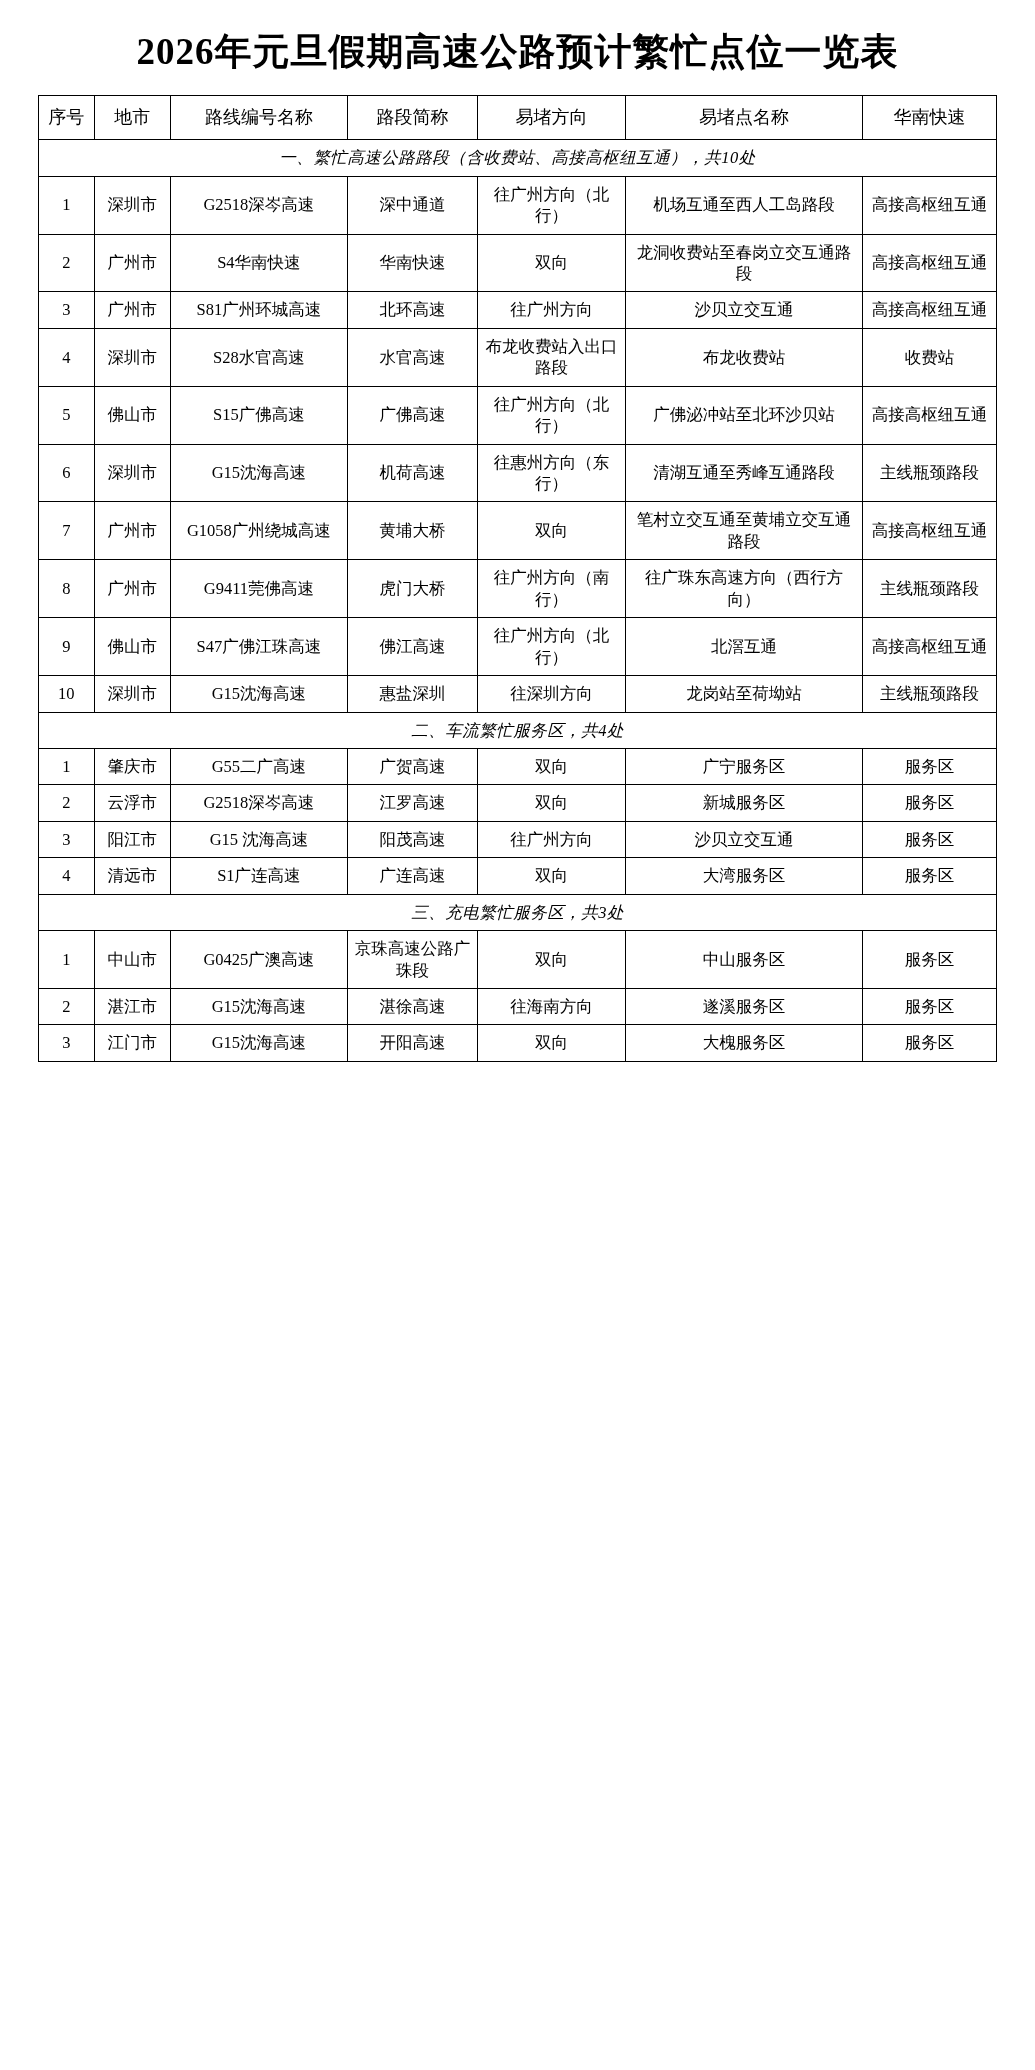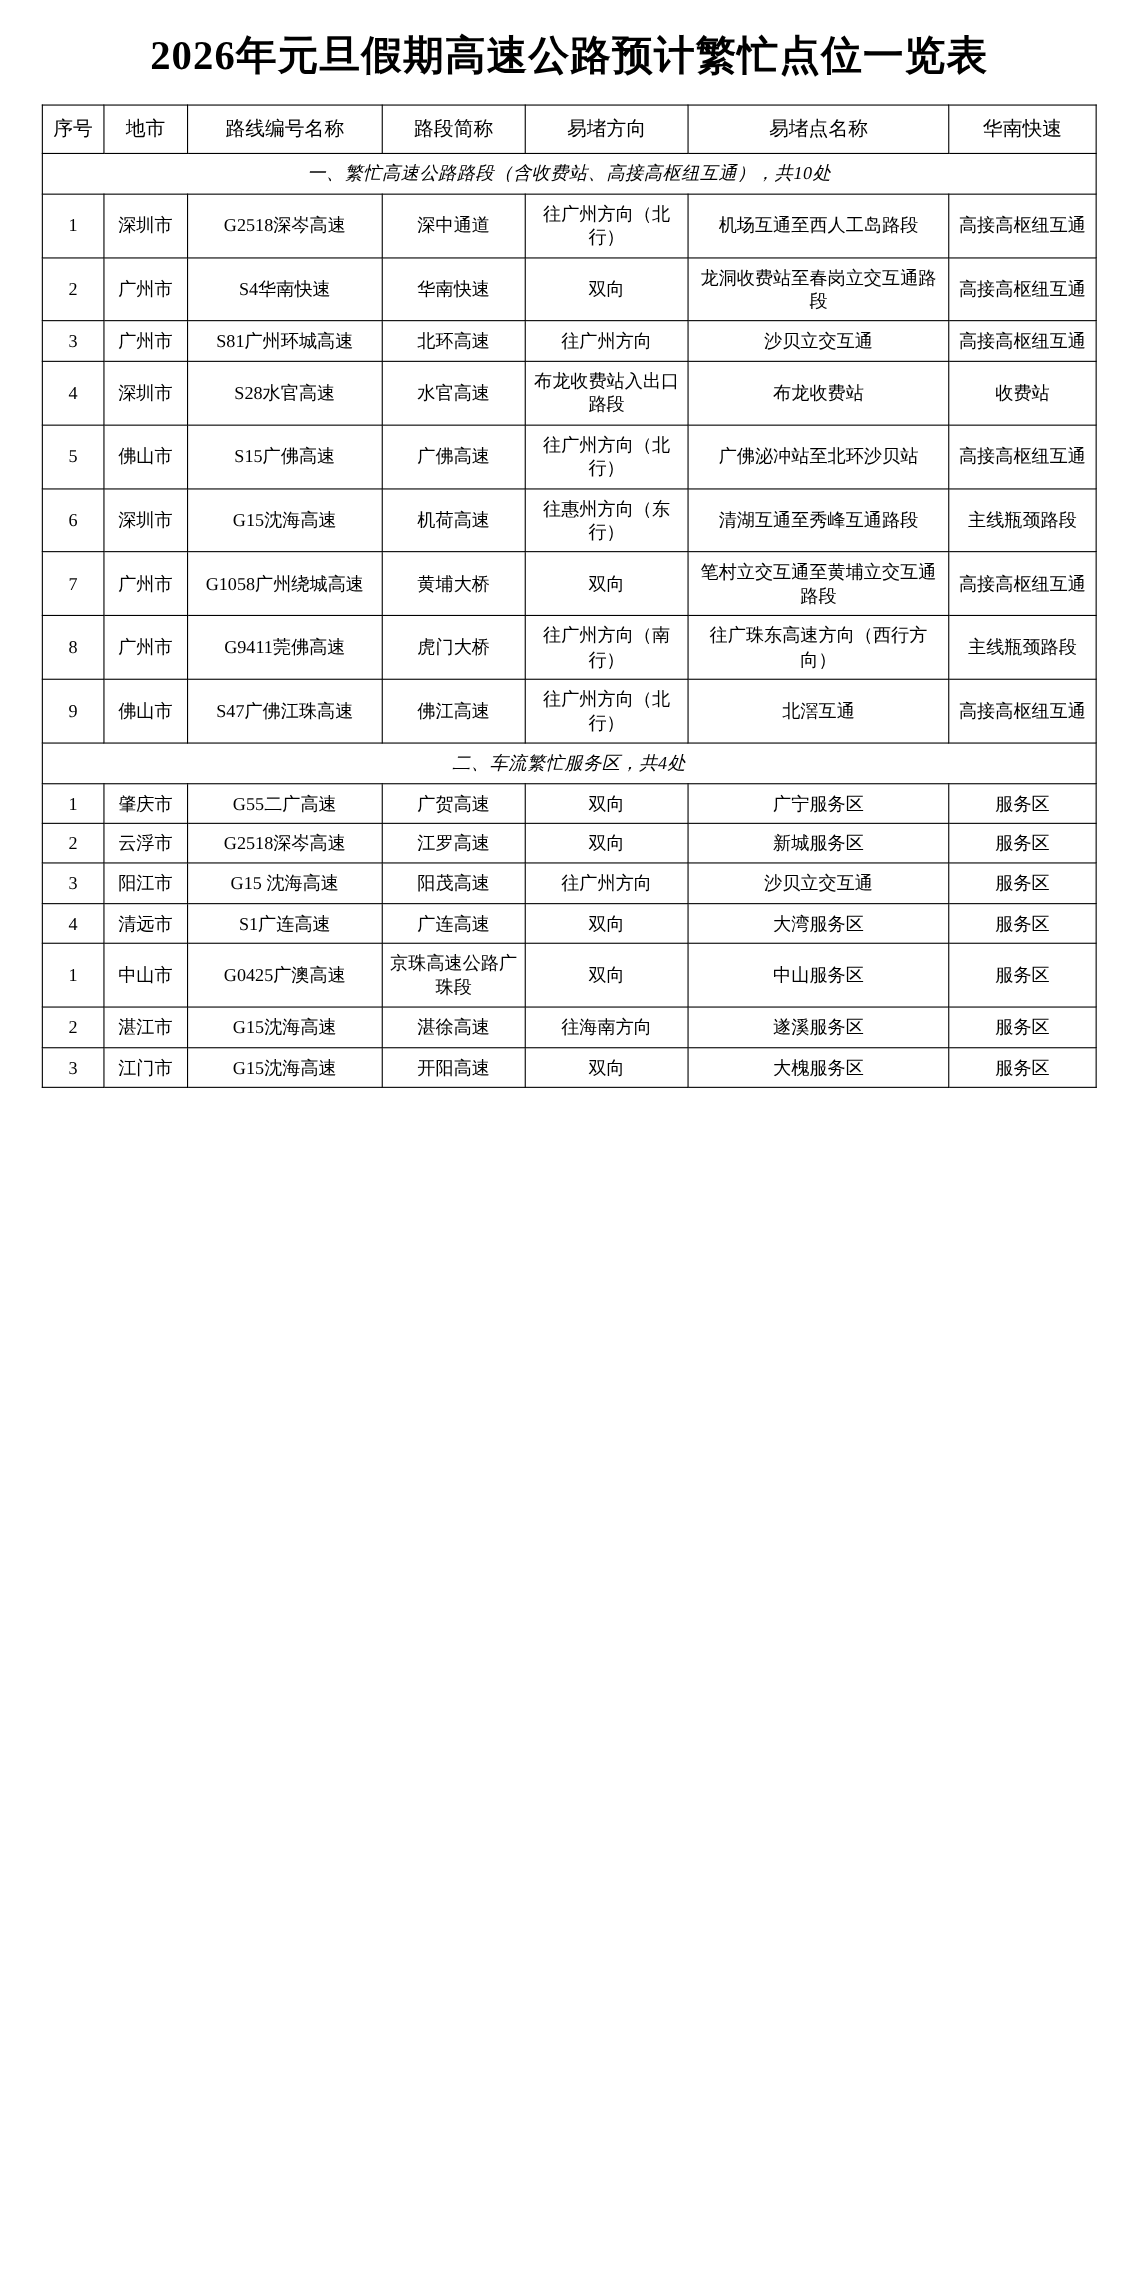--- a/index.html
+++ b/index.html
@@ -169,20 +169,29 @@
         <tr>
           <td class="idx">9</td>
           <td>佛山市</td>
           <td>S47广佛江珠高速</td>
           <td>佛江高速</td>
           <td>往广州方向（北行）</td>
           <td>北滘互通</td>
           <td>高接高枢纽互通</td>
         </tr>
         <tr>
+          <td class="idx">10</td>
+          <td>深圳市</td>
+          <td>G15沈海高速</td>
+          <td>惠盐深圳</td>
+          <td>往深圳方向</td>
+          <td>龙岗站至荷坳站</td>
+          <td>主线瓶颈路段</td>
+        </tr>
+        <tr>
           <td class="section" colspan="7">二、车流繁忙服务区，共4处</td>
         </tr>
         <tr>
           <td class="idx">1</td>
           <td>肇庆市</td>
           <td>G55二广高速</td>
           <td>广贺高速</td>
           <td>双向</td>
           <td>广宁服务区</td>
           <td>服务区</td>
@@ -208,20 +217,23 @@
         <tr>
           <td class="idx">4</td>
           <td>清远市</td>
           <td>S1广连高速</td>
           <td>广连高速</td>
           <td>双向</td>
           <td>大湾服务区</td>
           <td>服务区</td>
         </tr>
         <tr>
+          <td class="section" colspan="7">三、充电繁忙服务区，共3处</td>
+        </tr>
+        <tr>
           <td class="idx">1</td>
           <td>中山市</td>
           <td>G0425广澳高速</td>
           <td>京珠高速公路广珠段</td>
           <td>双向</td>
           <td>中山服务区</td>
           <td>服务区</td>
         </tr>
         <tr>
           <td class="idx">2</td>

